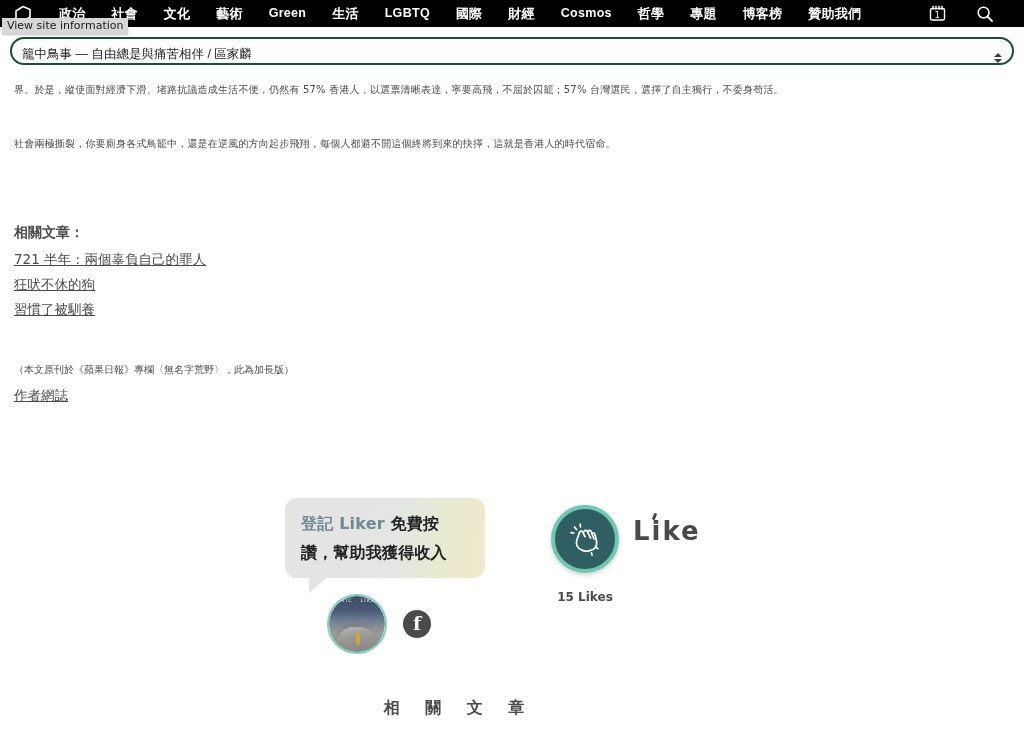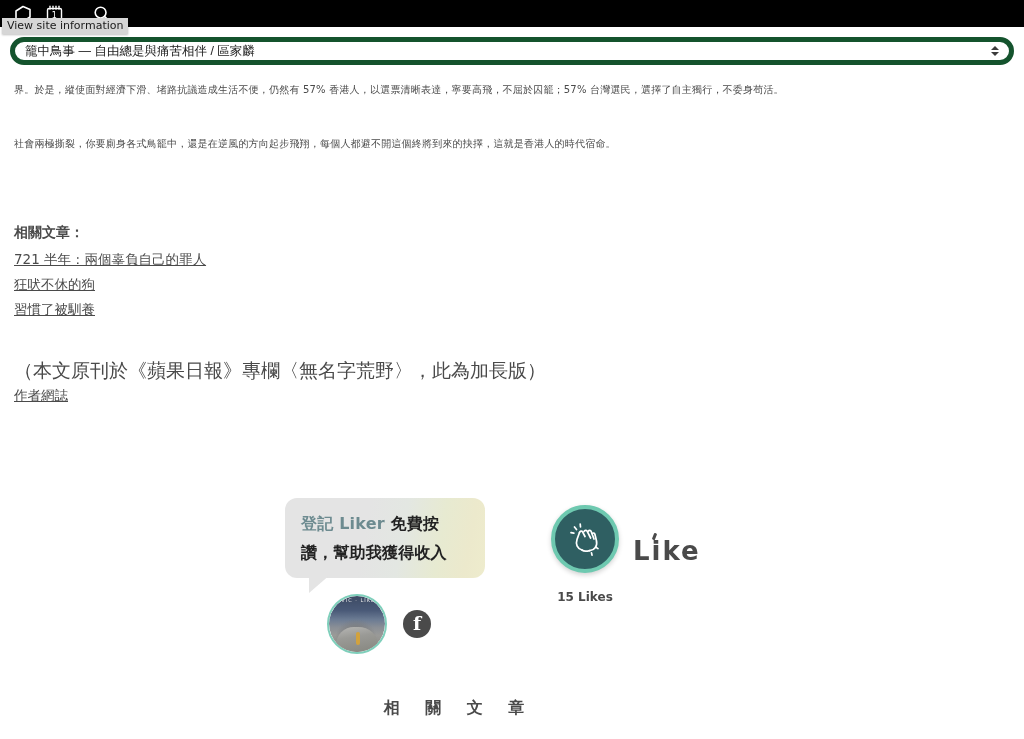--- a/index.html
+++ b/index.html
@@ -71,25 +71,25 @@
 
   
   .select-wrap {
     position: absolute;
     top: 37px; left: 10px;
     width: 1004px; height: 28px;
     z-index: 3;
   }
   .select-box {
     width: 100%; height: 28px;
-    border: 5px solid #14532d;
+    border: 2px solid #14532d;
     border-radius: 14px;
     background: #ffffff;
     display: flex;
-    align-items: center;
+    align-items: flex-end;
     padding: 0 10px;
     cursor: pointer;
     box-shadow: 0 0 0 0 rgba(0,0,0,0);
   }
   .select-value {
     flex: 1 1 auto;
     font-size: 12.5px;
     color: #222;
     white-space: nowrap;
     overflow: hidden;
@@ -149,21 +149,21 @@
     color: #4a4a4a;
     text-decoration: underline;
     cursor: pointer;
     line-height: 22px;
     font-family: "DejaVu Sans", "Liberation Sans", sans-serif;
   }
 
   .source-note {
     position: absolute;
     top: 360px; left: 14px;
-    font-size: 19px;
+    font-size: 10px;
     color: #4a4a4a;
     line-height: 20px;
     font-family: "DejaVu Sans", "Liberation Sans", sans-serif;
   }
   .author-link {
     position: absolute;
     top: 385px; left: 14px;
     font-size: 13.5px;
     color: #4a4a4a;
     text-decoration: underline;
@@ -286,21 +286,21 @@
     top: 92px; left: 258px;
     width: 84px;
     text-align: center;
     font-size: 12px;
     font-weight: bold;
     color: #4a4a4a;
     font-family: "DejaVu Sans", "Liberation Sans", sans-serif;
   }
   .like-wordmark {
     position: absolute;
-    top: 40px; left: 348px;
+    top: 20px; left: 348px;
     font-size: 26px;
     font-weight: bold;
     color: #4a4a4a;
     letter-spacing: 2px;
     font-family: "DejaVu Sans", "Liberation Sans", sans-serif;
     line-height: 1;
   }
   .like-wordmark .i-wrap { position: relative; display: inline-block; }
   .like-wordmark .i-dot {
     position: absolute;
@@ -330,20 +330,36 @@
 
 <div class="navbar">
 
   <div class="nav-logo">
     <svg width="22" height="18" viewBox="0 0 22 18">
       <path d="M4 14 L4 6 L11 1.5 L18 4.5 L18 12 L11 16.5 Z" fill="none" stroke="#ffffff" stroke-width="1.6" stroke-linejoin="round"></path>
       <path d="M4 6 L11 9 L18 4.5" fill="none" stroke="#ffffff" stroke-width="1.4" opacity="0"></path>
     </svg>
   </div>
 
+  <div class="nav-items">
+    <div class="nav-item">政治</div>
+    <div class="nav-item">社會</div>
+    <div class="nav-item">文化</div>
+    <div class="nav-item">藝術</div>
+    <div class="nav-item latin">Green</div>
+    <div class="nav-item">生活</div>
+    <div class="nav-item latin">LGBTQ</div>
+    <div class="nav-item">國際</div>
+    <div class="nav-item">財經</div>
+    <div class="nav-item latin">Cosmos</div>
+    <div class="nav-item">哲學</div>
+    <div class="nav-item">專題</div>
+    <div class="nav-item">博客榜</div>
+    <div class="nav-item">贊助我們</div>
+  </div>
 
   <div class="nav-icons">
     <div class="nav-icon">
       <svg width="17" height="17" viewBox="0 0 17 17">
         <rect x="1.5" y="3.5" width="14" height="11.5" rx="1.6" fill="none" stroke="#ffffff" stroke-width="1.4"></rect>
         <line x1="4" y1="1.2" x2="4" y2="4.2" stroke="#ffffff" stroke-width="1.3" stroke-linecap="round"></line>
         <line x1="7" y1="1.2" x2="7" y2="4.2" stroke="#ffffff" stroke-width="1.3" stroke-linecap="round"></line>
         <line x1="10" y1="1.2" x2="10" y2="4.2" stroke="#ffffff" stroke-width="1.3" stroke-linecap="round"></line>
         <line x1="13" y1="1.2" x2="13" y2="4.2" stroke="#ffffff" stroke-width="1.3" stroke-linecap="round"></line>
         <text x="8.3" y="13" font-family="DejaVu Sans, sans-serif" font-size="8" fill="#ffffff" text-anchor="middle">1</text>

